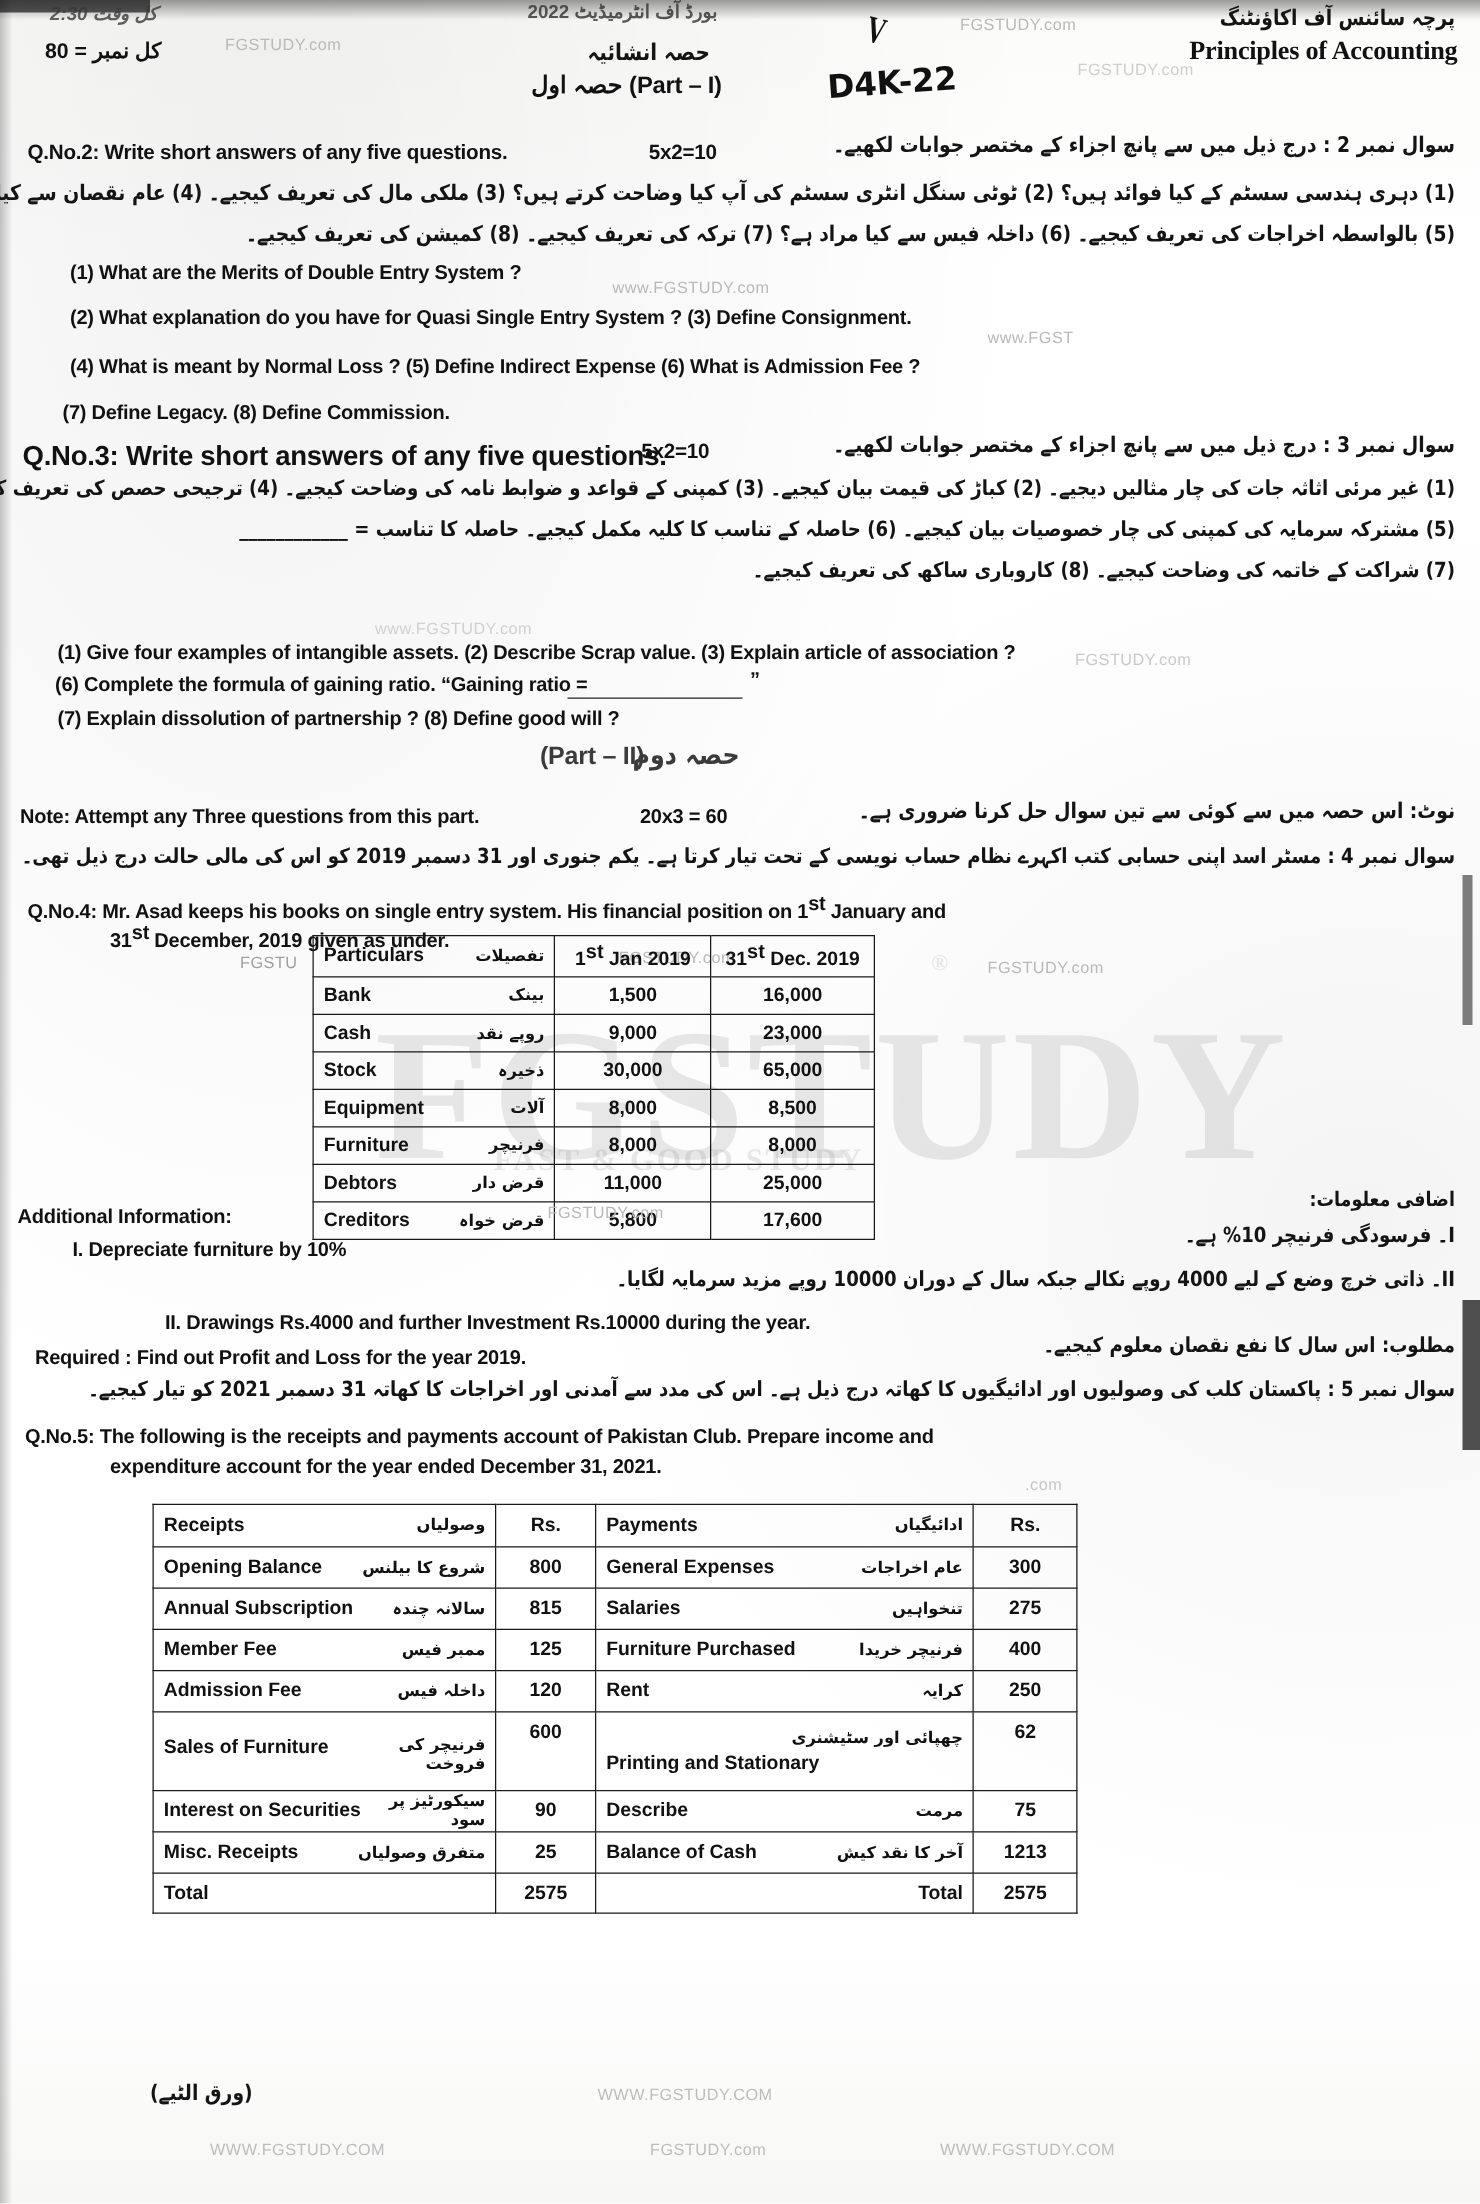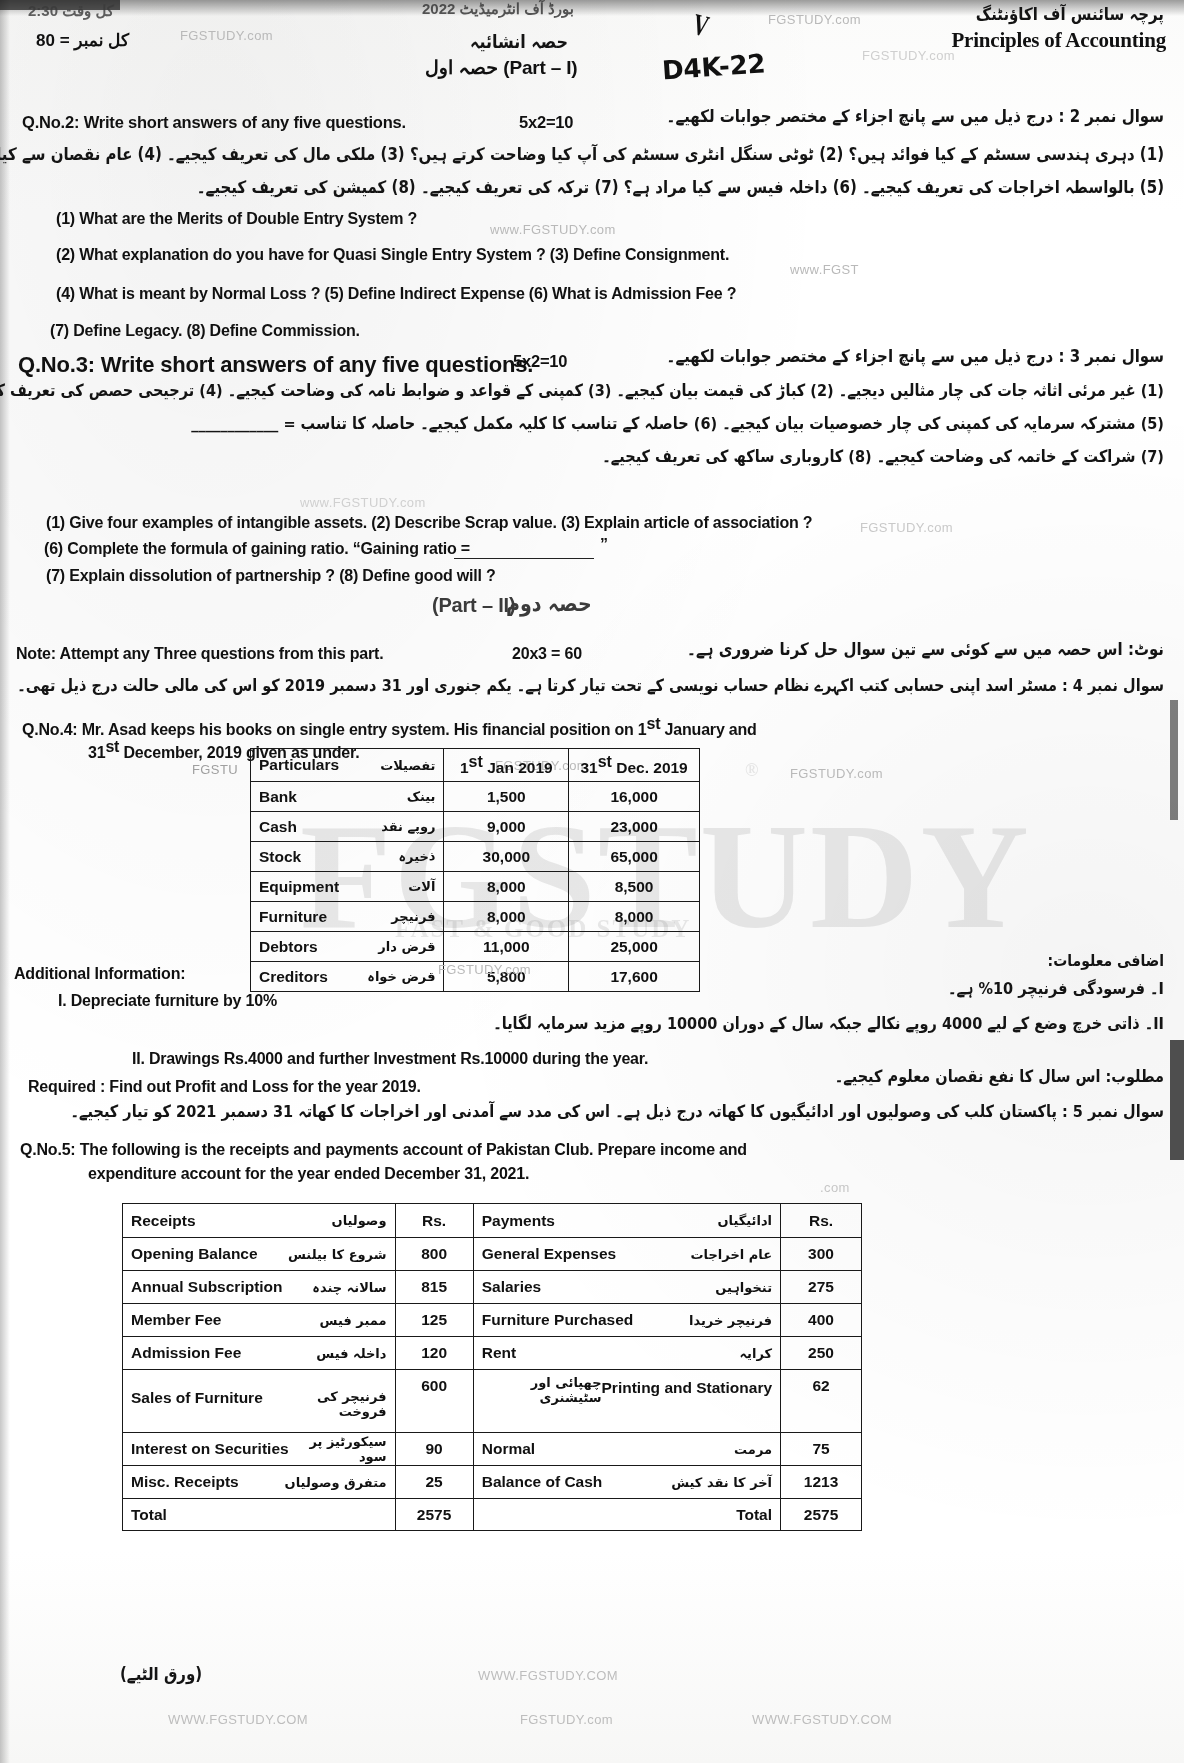--- a/index.html
+++ b/index.html
@@ -116,21 +116,21 @@
   <div class="edge-shadow-top"></div>
   <div class="edge-shadow-left"></div>
   <div class="edge-mark" style="right:6px; top:700px; width:8px; height:120px; opacity:.55;"></div>
   <div class="edge-mark" style="right:0px; top:1040px; width:14px; height:120px; opacity:.75;"></div>
   <div class="edge-mark" style="left:0px; top:0px; width:120px; height:10px; opacity:.7;"></div>
 
   <div class="wm-big" style="left:300px; top:790px; font-size:150px;">FGSTUDY</div>
   <div class="wm-big" style="left:395px; top:915px; font-size:25px;">FAST &amp; GOOD STUDY</div>
   <div class="wm-big" style="left:745px; top:760px; font-size:18px;">®</div>
 
-  <div class="abs en blur2 faded" style="left:28px; top:2px; font-size:15px; opacity:.8;">کل وقت 2:30</div>
+  <div class="abs en blur2 faded" style="left:40px; top:2px; font-size:15px; opacity:.8;font-style:italic;">کل وقت 2:30</div>
   <div class="abs en" style="left:36px; top:30px; font-size:17px;">80 = کل نمبر</div>
   <div class="abs en blur2 faded" style="left:422px; top:0px; font-size:15px; opacity:.85;">بورڈ آف انٹرمیڈیٹ 2022</div>
   <div class="abs ur" style="left:470px; top:32px; font-size:16px;">حصہ انشائیہ</div>
   <div class="abs en" style="left:425px; top:56px; font-size:19px;">حصہ اول (Part – I)</div>
   <div class="abs en" style="left:662px; top:52px; font-size:26px; font-family:'DejaVu Sans', sans-serif; transform:rotate(-4deg);">D4K-22</div>
   <div class="abs en" style="left:690px; top:8px; font-size:30px; font-family:'Liberation Serif', serif; transform:rotate(14deg) scaleX(.7);">V</div>
   <div class="abs ur" style="right:20px; top:5px; font-size:15px;">پرچہ سائنس آف اکاؤنٹنگ</div>
   <div class="abs en" style="right:18px; top:28px; font-size:21px; font-family:'Liberation Serif', serif;">Principles of Accounting</div>
   <div class="wm" style="left:180px; top:28px;">FGSTUDY.com</div>
   <div class="wm" style="left:768px; top:12px;">FGSTUDY.com</div>
@@ -386,39 +386,39 @@
 
       <tr>
         <td style="height:62px;">
           <div class="rowflex" style="align-items:flex-start; padding-top:5px;">
             <span class="cell-en">Sales of Furniture</span>
             <span class="cell-ur">فرنیچر کی فروخت</span>
           </div>
         </td>
         <td class="cell-num" style="vertical-align:top; padding-top:7px;">600</td>
         <td>
-          <div style="display:flex; flex-direction:row; justify-content:center; height:52px;">
+          <div style="display:flex; flex-direction:column; justify-content:center; height:52px;">
             <span class="cell-ur" style="display:block;">چھپائی اور سٹیشنری</span>
             <span class="cell-en" style="display:block; margin-top:4px;">Printing and Stationary</span>
           </div>
         </td>
         <td class="cell-num" style="vertical-align:top; padding-top:7px;">62</td>
       </tr>
 
       <tr>
         <td style="height:32px;">
           <div class="rowflex">
             <span class="cell-en">Interest on Securities</span>
             <span class="cell-ur">سیکورٹیز پر سود</span>
           </div>
         </td>
         <td class="cell-num">90</td>
         <td>
           <div class="rowflex">
-            <span class="cell-en">Normal</span>
+            <span class="cell-en">Describe</span>
             <span class="cell-ur">مرمت</span>
           </div>
         </td>
         <td class="cell-num">75</td>
       </tr>
 
       <tr>
         <td style="height:32px;">
           <div class="rowflex">
             <span class="cell-en">Misc. Receipts</span>

